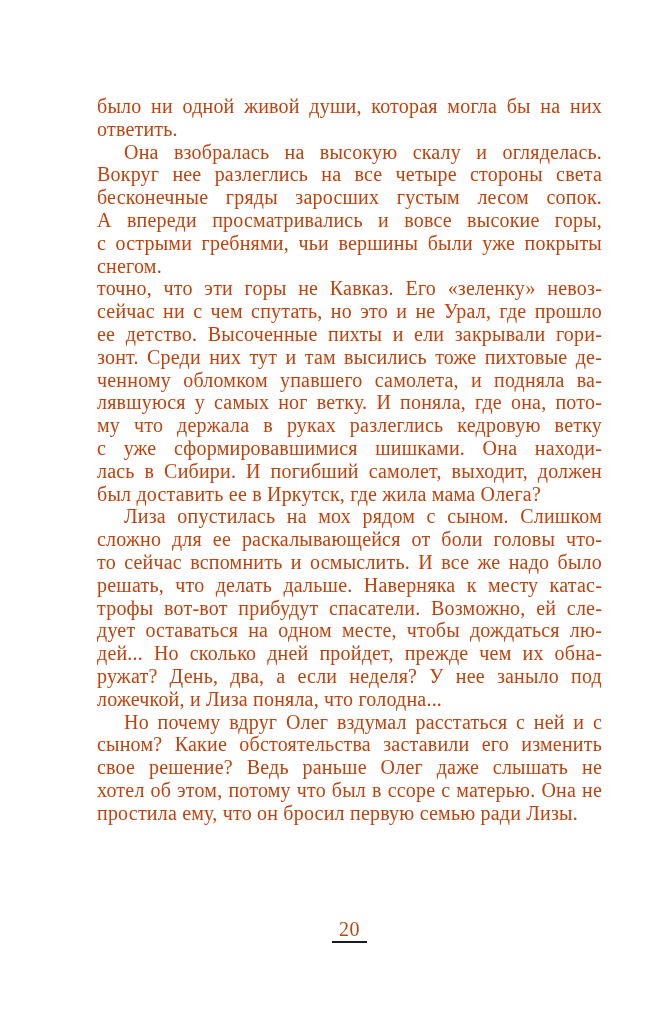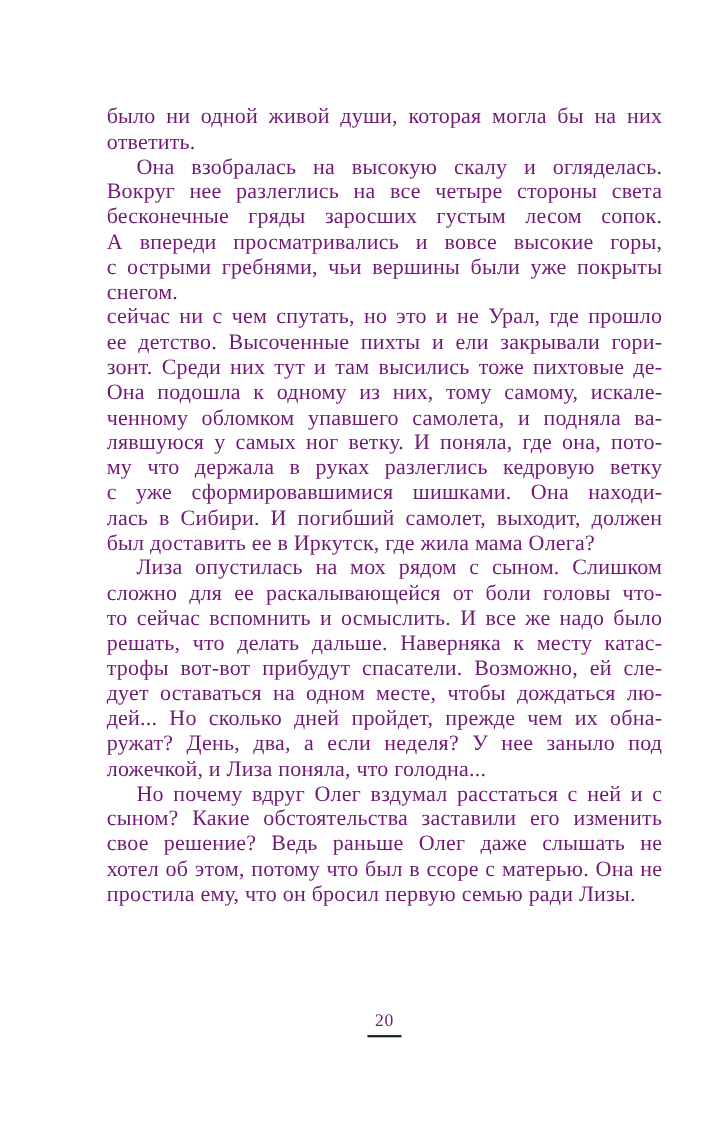--- a/index.html
+++ b/index.html
@@ -7,21 +7,21 @@
     padding: 0;
     background: #ffffff;
   }
   .book-page {
     position: relative;
     width: 662px;
     height: 1033px;
     background: #ffffff;
     overflow: hidden;
     font-family: "Liberation Serif", "DejaVu Serif", serif;
-    color: #701a75;
+    color: #c2410c;
   }
   .text-block {
     position: absolute;
     left: 97px;
     top: 95px;
     width: 505px;
     font-size: 20px;
     line-height: 22.8px;
     letter-spacing: 0.2px;
   }
@@ -42,21 +42,21 @@
   }
   .page-number-wrap {
     position: absolute;
     left: 97px;
     top: 918px;
     width: 505px;
     text-align: center;
   }
   .page-number {
     display: inline-block;
-    font-size: 16px;
+    font-size: 20px;
     line-height: 22px;
     padding: 0 7px 1px 7px;
     border-bottom: 2px solid #1b1b1b;
     letter-spacing: 0.5px;
   }
 </style>
 </head>
 <body>
 
 <div class="book-page">
@@ -67,24 +67,24 @@
       </div>
       <div class="para">
         <div class="line indent">Она взобралась на высокую скалу и огляделась.</div>
         <div class="line">Вокруг нее разлеглись на все четыре стороны света</div>
         <div class="line">бесконечные гряды заросших густым лесом сопок.</div>
         <div class="line">А впереди просматривались и вовсе высокие горы,</div>
         <div class="line">с острыми гребнями, чьи вершины были уже покрыты</div>
         <div class="line last">снегом.</div>
       </div>
       <div class="para">
+        <div class="line">точно, что эти горы не Кавказ. Его «зеленку» невоз-</div>
         <div class="line">сейчас ни с чем спутать, но это и не Урал, где прошло</div>
         <div class="line">ее детство. Высоченные пихты и ели закрывали гори-</div>
         <div class="line">зонт. Среди них тут и там высились тоже пихтовые де-</div>
-        <div class="line">Она подошла к одному из них, тому самому, искале-</div>
         <div class="line">ченному обломком упавшего самолета, и подняла ва-</div>
         <div class="line">лявшуюся у самых ног ветку. И поняла, где она, пото-</div>
         <div class="line">му что держала в руках разлеглись кедровую ветку</div>
         <div class="line">с уже сформировавшимися шишками. Она находи-</div>
         <div class="line">лась в Сибири. И погибший самолет, выходит, должен</div>
         <div class="line last">был доставить ее в Иркутск, где жила мама Олега?</div>
       </div>
       <div class="para">
         <div class="line indent">Лиза опустилась на мох рядом с сыном. Слишком</div>
         <div class="line">сложно для ее раскалывающейся от боли головы что-</div>

